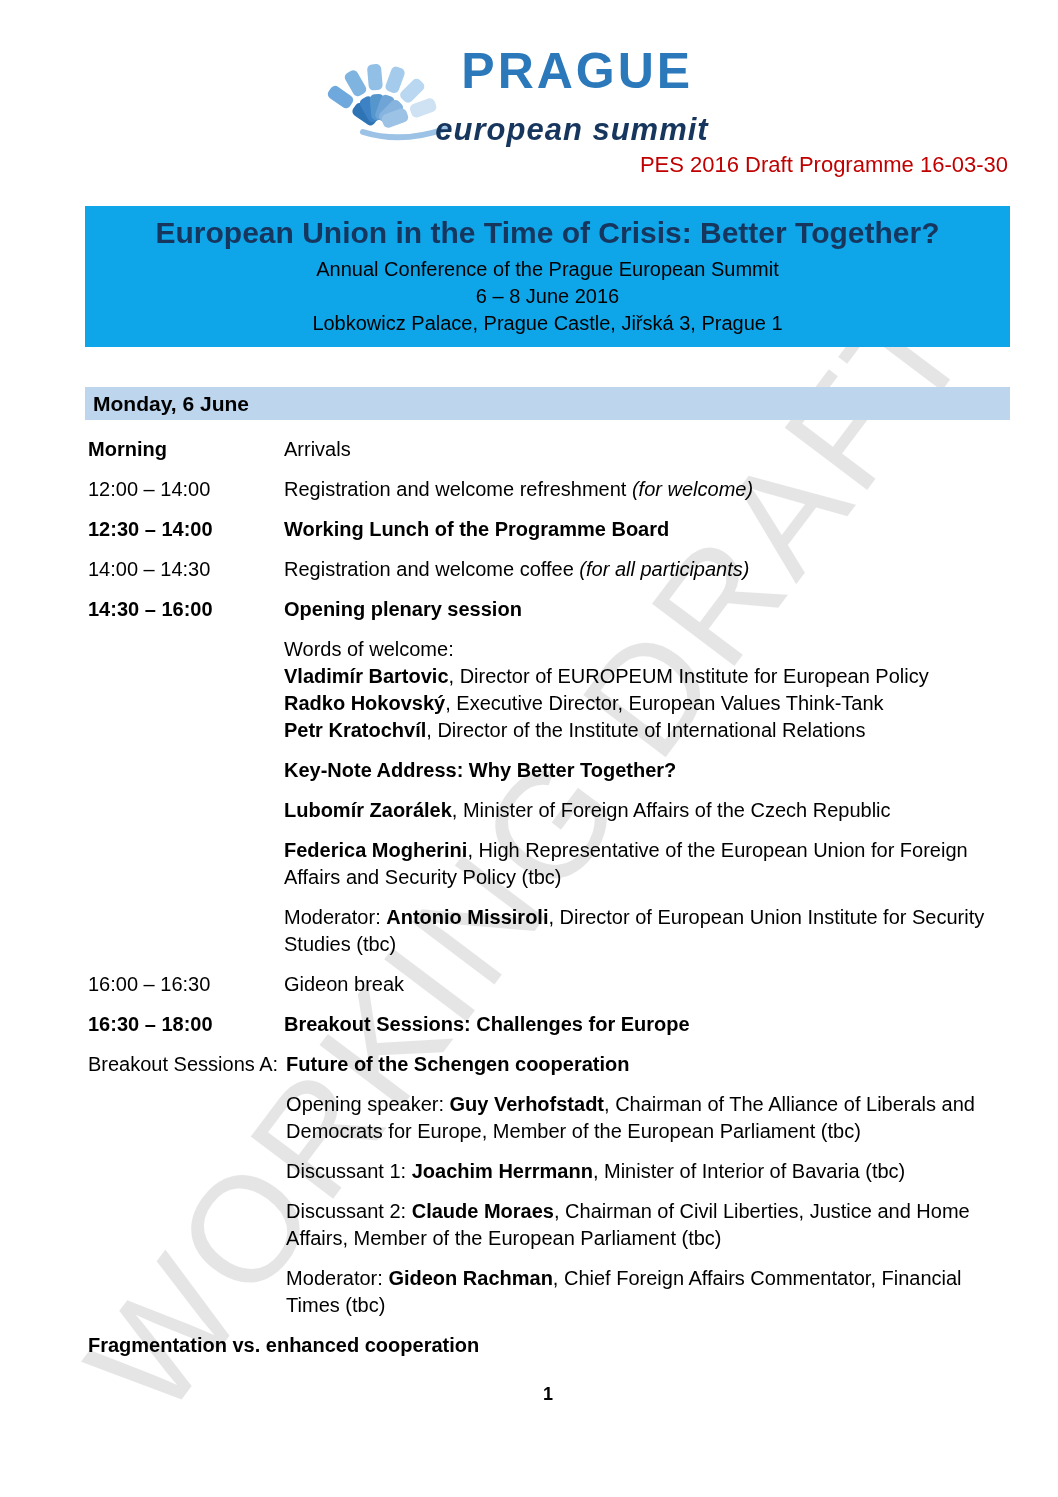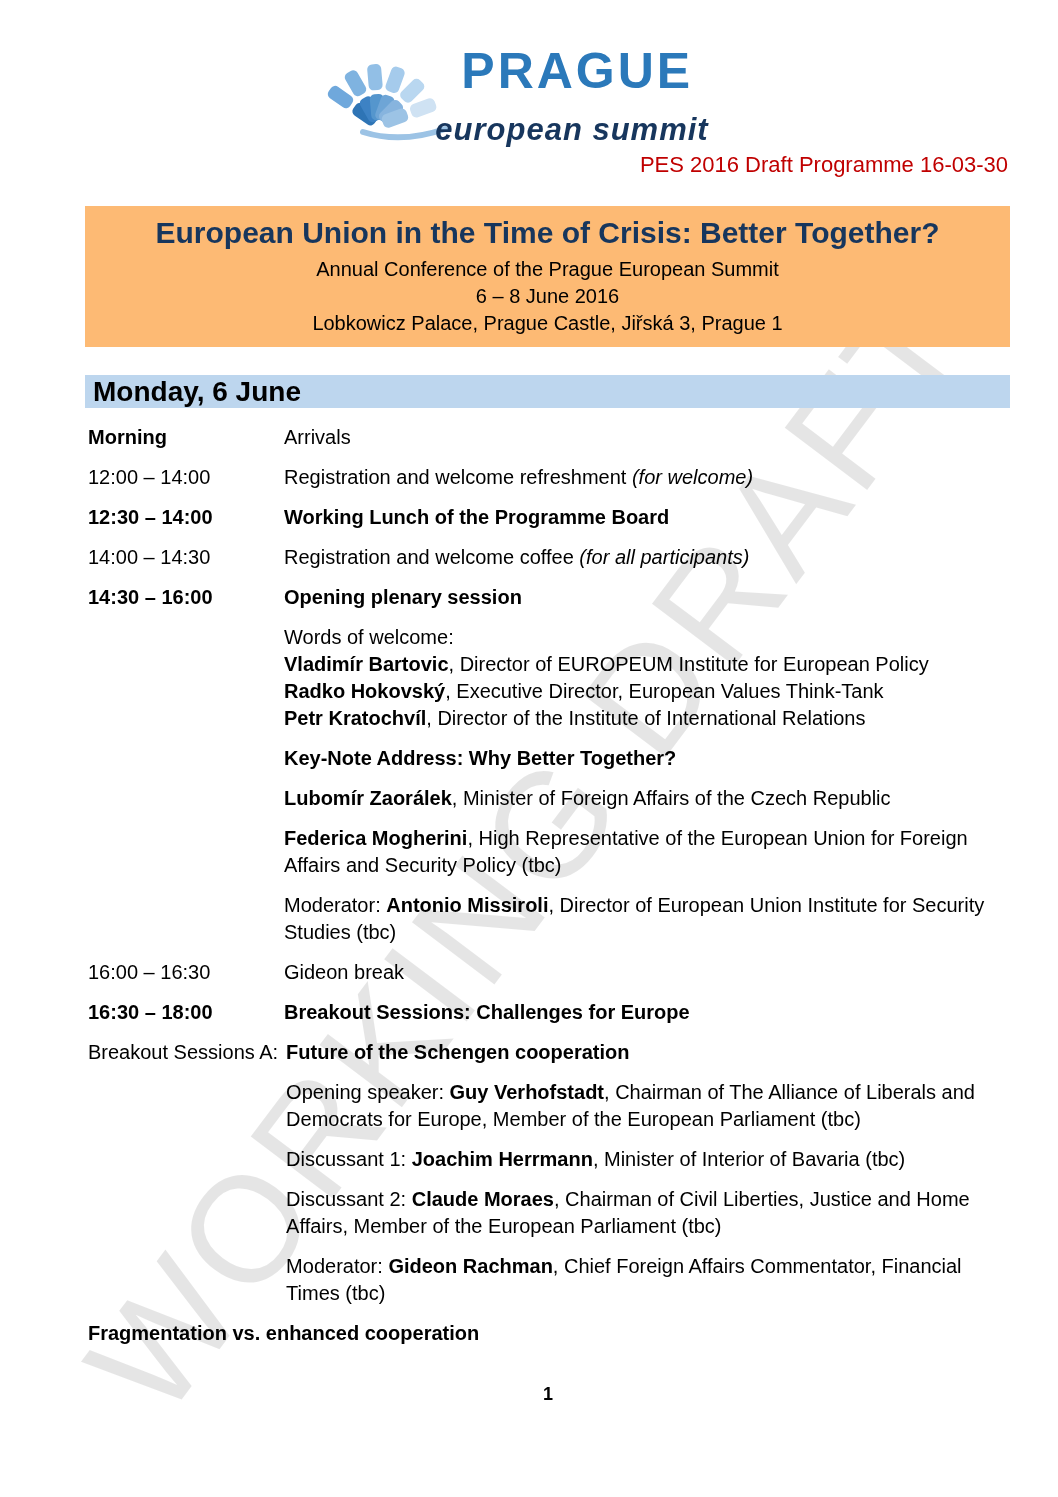--- a/index.html
+++ b/index.html
@@ -16,24 +16,24 @@
     transform:translate(-50%,-50%) rotate(-53deg);
     font-size:150px; letter-spacing:6px; white-space:nowrap;
     color:rgba(0,0,0,0.10); font-weight:400;
   }
   .logo { display:flex; justify-content:center; align-items:flex-start; padding-top:34px; gap:12px; height:116px; }
   .logo svg { overflow:visible; }
   .logo-text { margin-top:12px; }
   .logo-title { font-size:50px; font-weight:600; color:#2b79ba; letter-spacing:3px; line-height:1; }
   .logo-subtitle { font-size:31px; font-weight:700; font-style:italic; color:#17365d; margin-top:16px; margin-left:-26px; letter-spacing:1px; }
   .draft-label { margin:36px 50px 0 0; text-align:right; color:#c00000; font-size:22px; line-height:26px; }
-  .title-box { margin:28px 0 0 85px; width:925px; background:#fdba74; text-align:center; padding:8px 10px 10px; }
+  .title-box { margin:28px 0 0 85px; width:925px; background:#0ea5e9; text-align:center; padding:8px 10px 10px; }
   .title-box h1 { font-size:30px; color:#17365d; margin:0 0 4px; font-weight:700; line-height:38px; }
   .title-box p { margin:0; font-size:20px; line-height:27px; color:#000; }
-  .day-bar { margin:28px 0 0 85px; width:925px; background:#bdd6ee; font-weight:700; font-size:28px; padding:3px 8px; line-height:27px; }
+  .day-bar { margin:40px 0 0 85px; width:925px; background:#bdd6ee; font-weight:700; font-size:21px; padding:3px 8px; line-height:27px; }
   .schedule { margin:16px 50px 0 88px; font-size:20px; line-height:27px; }
   .row { display:flex; }
   .time { flex:0 0 196px; white-space:nowrap; padding-right:8px; }
   .cell { flex:1; }
   .cell p { margin:0 0 13px; }
   .bold { font-weight:700; }
   .italic { font-style:italic; }
   .page-number { position:absolute; left:88px; width:920px; bottom:92px; text-align:center; font-size:18px; font-weight:700; }
 </style>
 </head>

